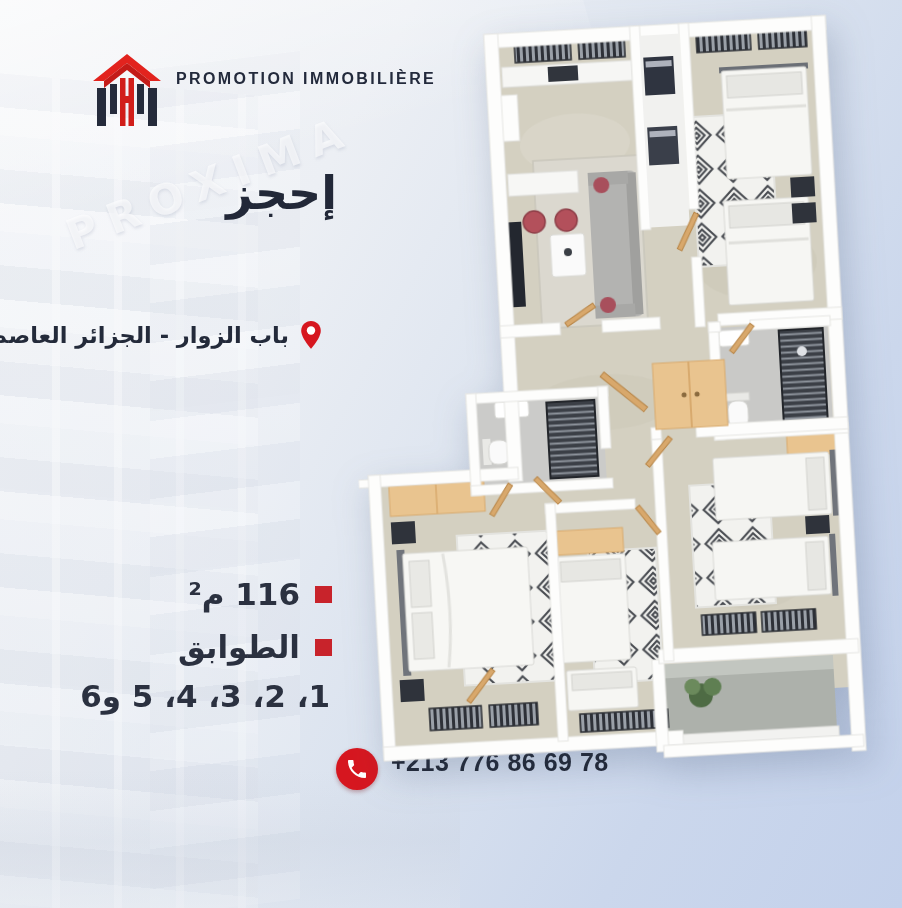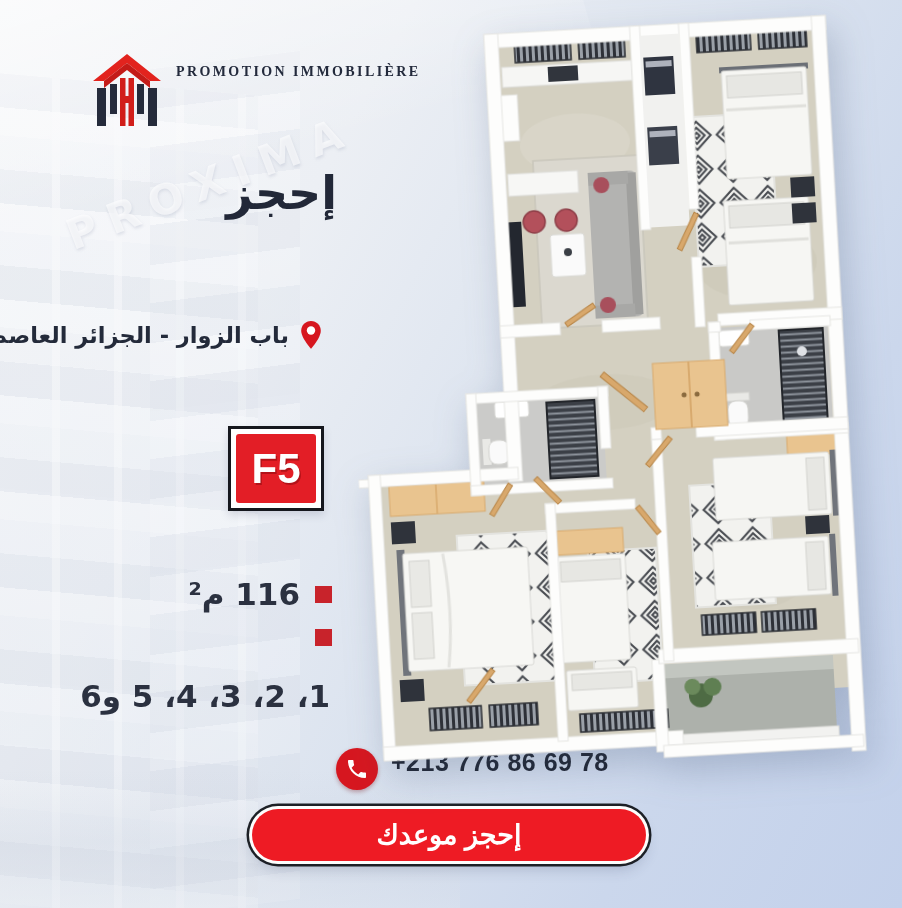--- a/index.html
+++ b/index.html
@@ -38,21 +38,21 @@
     font-size:42px;font-weight:700;letter-spacing:12px;color:rgba(255,255,255,.62);
     transform:rotate(-21deg);text-shadow:0 2px 3px rgba(150,160,185,.25);
     user-select:none;
   }
   
   .logo{position:absolute;left:88px;top:48px;display:flex;align-items:flex-start;gap:10px;}
   .logo-icon{width:78px;height:82px;flex:0 0 auto;}
   .logo-text{padding-top:16px;}
   .logo-name{font-size:36px;font-weight:800;letter-spacing:.5px;line-height:1;color:#232a3c;font-family:"Liberation Sans",sans-serif;}
   .logo-name .red{color:#e2231e;}
-  .logo-tag{font-size:14px;font-weight:700;letter-spacing:2.4px;color:#232a3c;font-family:Liberation Serif, serif;}
+  .logo-tag{margin-top:6px;font-size:16px;font-weight:700;letter-spacing:2.4px;color:#232a3c;font-family:Liberation Sans, sans-serif;}
   
   .headline{position:absolute;left:35px;top:168px;width:302px;text-align:right;line-height:1.12;}
   .headline .l1{font-size:46px;font-weight:800;color:#222838;}
   .headline .l2{font-size:49px;font-weight:800;color:#d22026;margin-top:4px;}
   .location{position:absolute;left:22px;top:320px;width:302px;display:flex;flex-direction:row;align-items:center;justify-content:flex-start;gap:9px;}
   .location .txt{font-size:22.5px;font-weight:700;color:#232a3a;white-space:nowrap;}
   .pin{width:26px;height:30px;flex:0 0 auto;}
   
   .badge{position:absolute;left:228px;top:426px;background:#ffffff;border:3.5px solid #15171d;padding:5px;box-shadow:0 4px 8px rgba(70,80,110,.18);}
   .badge-inner{width:80px;height:69px;background:#e31e26;border-radius:3px;display:flex;align-items:center;justify-content:center;}
@@ -115,47 +115,40 @@
   </div>
 
   <div class="location" dir="rtl">
     <svg class="pin" viewBox="0 0 24 30">
       <path d="M12 1C6.5 1 2.2 5.3 2.2 10.8c0 7.3 9.8 18 9.8 18s9.8-10.7 9.8-18C21.8 5.3 17.5 1 12 1z" fill="#d6161f"></path>
       <circle cx="12" cy="10.5" r="4.2" fill="#ffffff"></circle>
     </svg>
     <span class="txt">باب الزوار - الجزائر العاصمة</span>
   </div>
 
-  <div class="badge">
-    <div class="badge-inner">
-        <span>F5</span>
-      </div>
-  </div>
 
   <div class="spec-row" dir="rtl" style="top:576px;">
     <span class="bullet"></span>
     <span class="label">116 م²</span>
   </div>
   <div class="spec-row" dir="rtl" style="top:629px;">
     <span class="bullet"></span>
+    <span class="label">الطوابق</span>
   </div>
   <div class="floors-line" dir="rtl">1، 2، 3، 4، 5 و6</div>
 
   <div class="phone-row">
     <span class="phone-badge">
       <svg viewBox="0 0 24 24">
           <path fill="#ffffff" d="M6.62 10.79c1.44 2.83 3.76 5.14 6.59 6.59l2.2-2.2c.27-.27.67-.36 1.02-.24 1.12.37 2.33.57 3.57.57.55 0 1 .45 1 1V20c0 .55-.45 1-1 1-9.39 0-17-7.61-17-17 0-.55.45-1 1-1h3.5c.55 0 1 .45 1 1 0 1.25.2 2.45.57 3.57.11.35.03.74-.25 1.02l-2.2 2.2z"></path>
         </svg>
     </span>
     <span class="phone-num">+213 776 86 69 78</span>
   </div>
 
-  <button class="cta" dir="rtl">
-    <span>إحجز موعدك</span>
-  </button>
 
   <div class="plan-wrap">
   <svg viewBox="0 0 500 750">
     <defs>
       <pattern id="rug" width="34" height="34" patternUnits="userSpaceOnUse">
         <rect width="34" height="34" fill="#f2f2ef"></rect>
         <g fill="none" stroke="#46494f" stroke-width="2">
           <path d="M17,3 L31,17 L17,31 L3,17 Z"></path>
           <path d="M17,9 L25,17 L17,25 L9,17 Z"></path>
           <path d="M17,14 L20,17 L17,20 L14,17 Z"></path>

